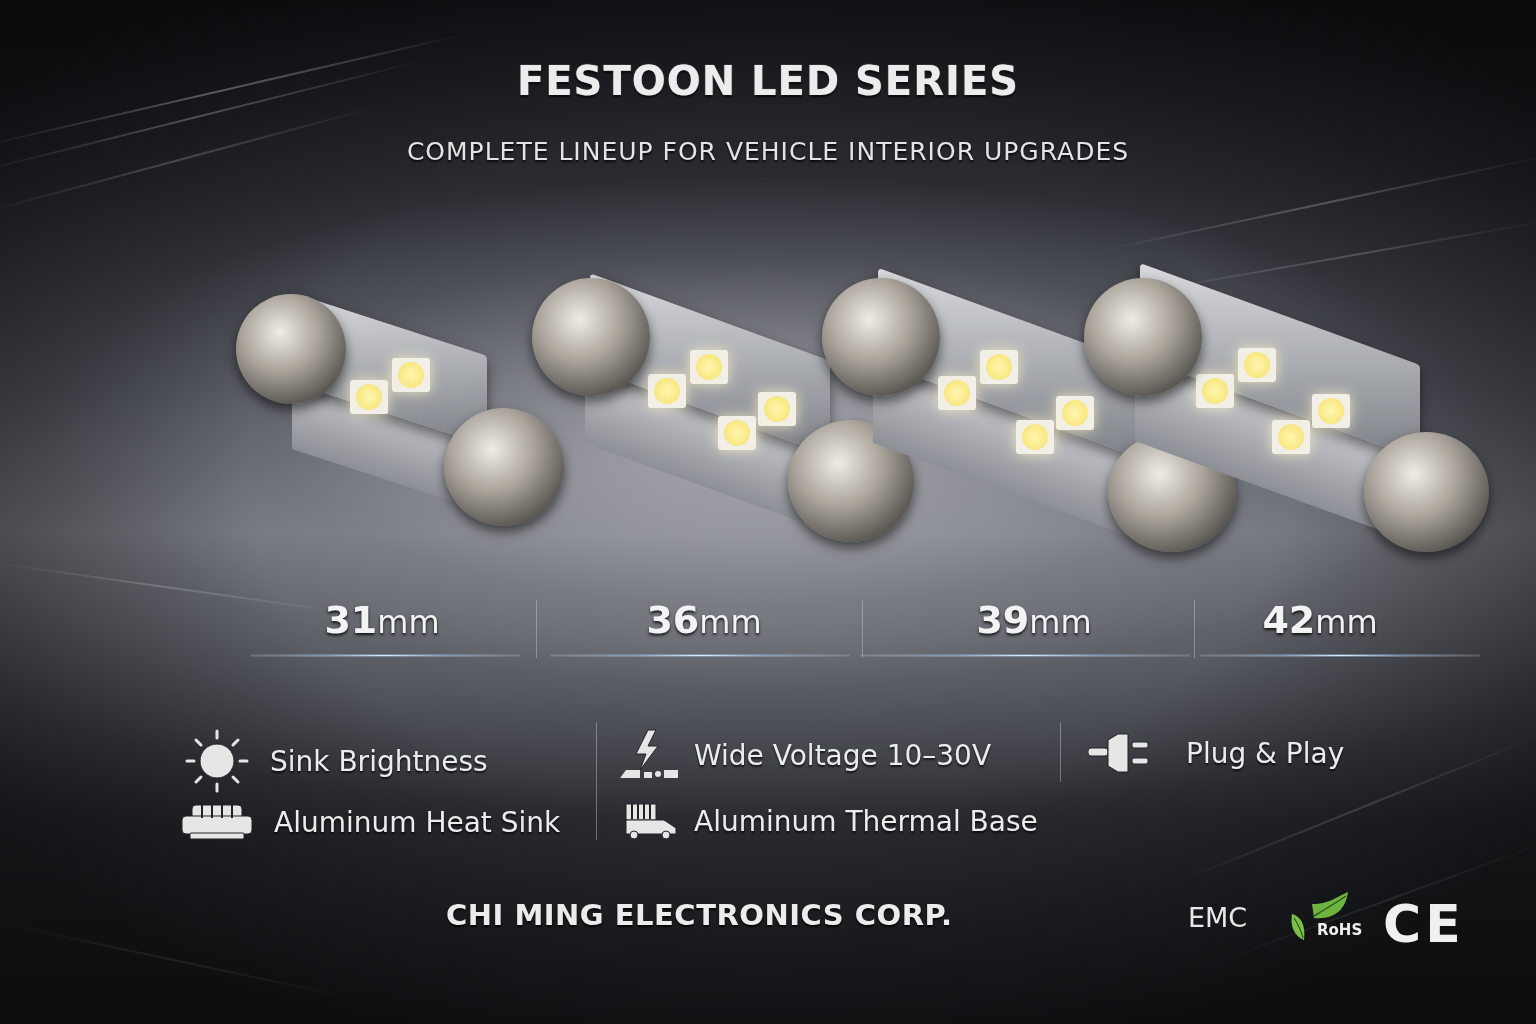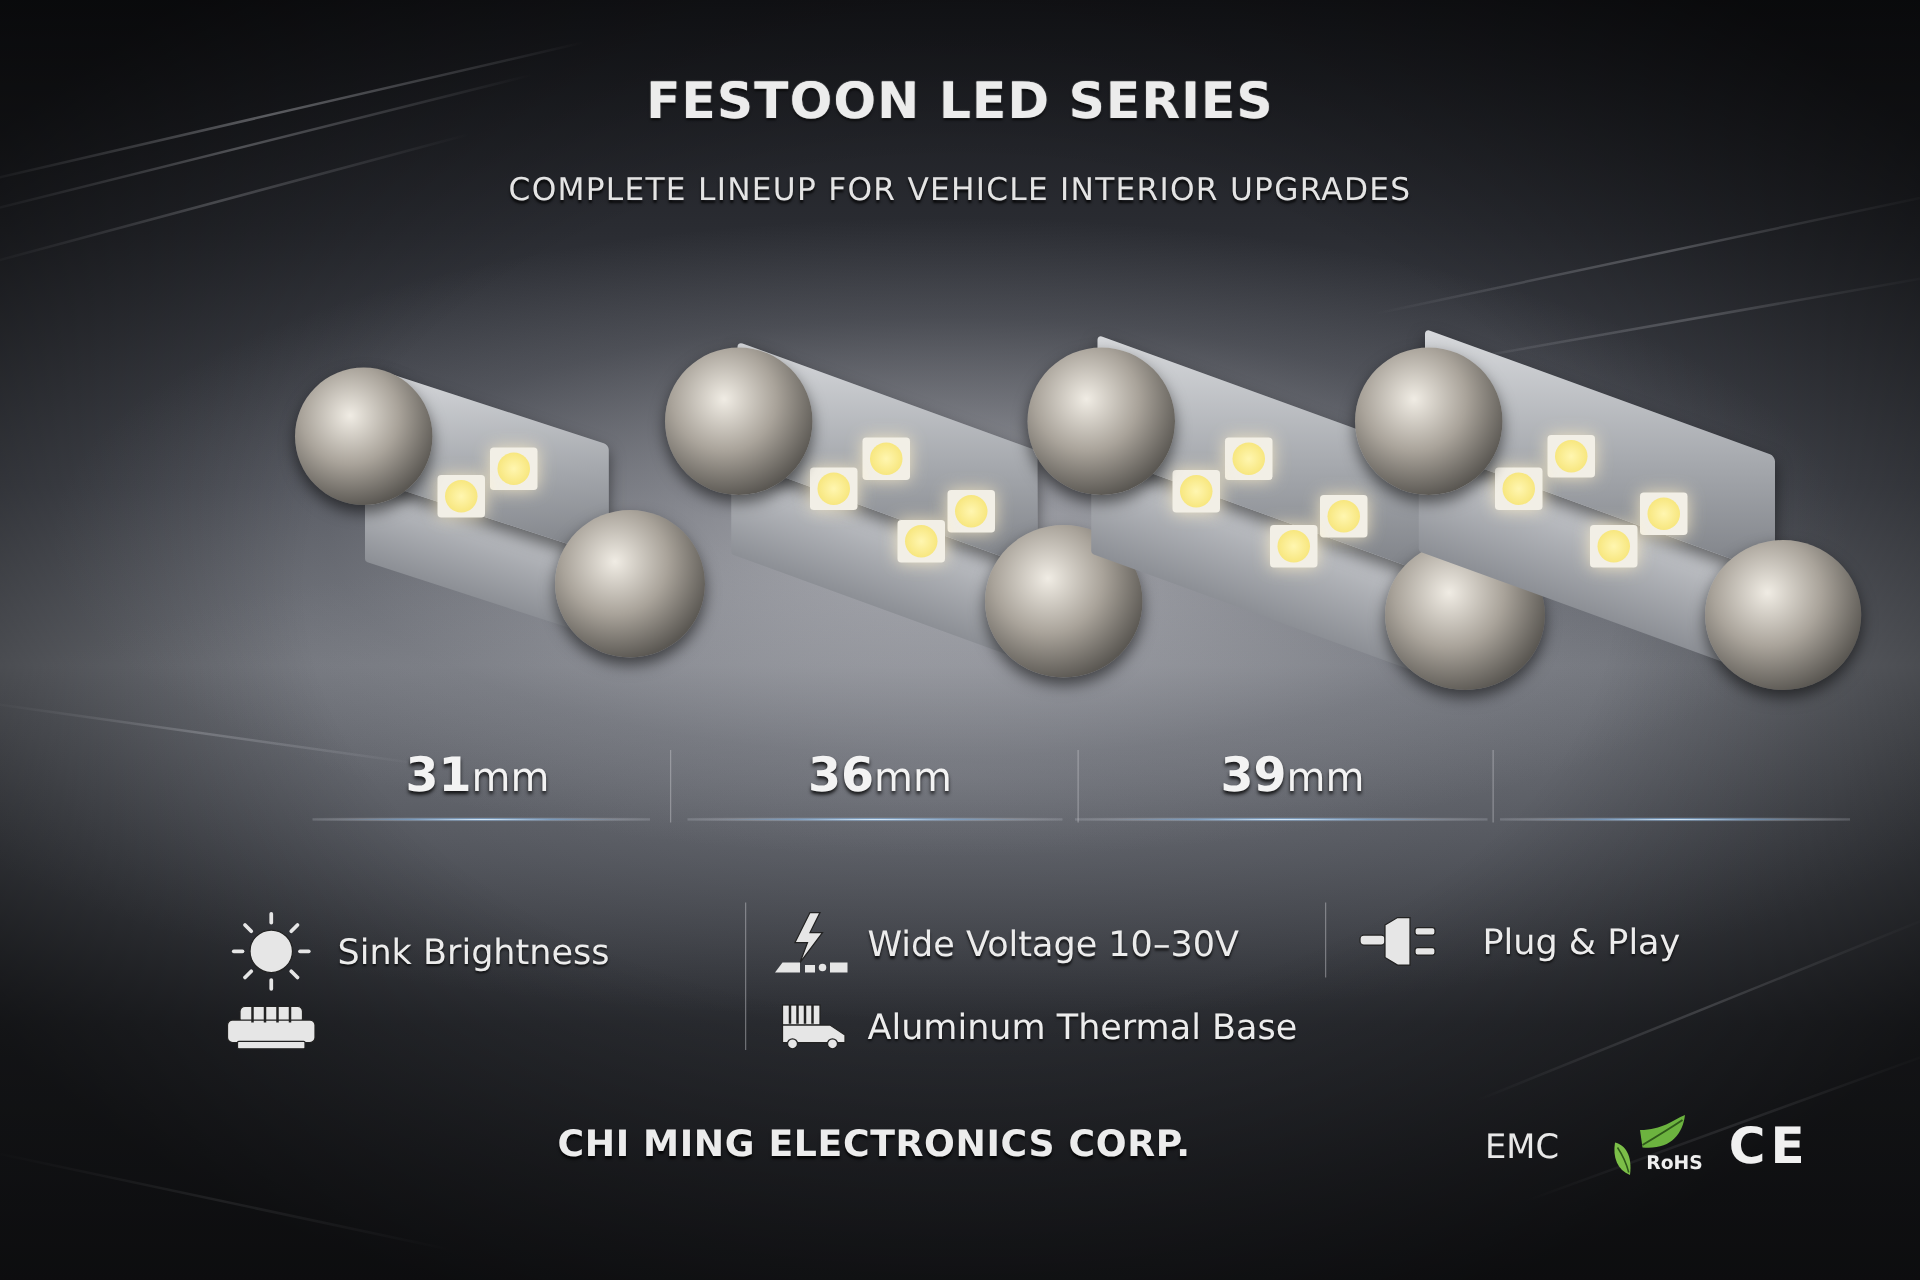--- a/index.html
+++ b/index.html
@@ -77,21 +77,21 @@
     text-shadow: 0 2px 2px rgba(0,0,0,0.7); }
   .feature svg { flex: none; }
 
   .company {
     position: absolute; top: 898px; left: 446px; font-weight: bold; font-size: 29px; color: #ececec;
     letter-spacing: 0.5px; text-shadow: 0 2px 2px rgba(0,0,0,0.8);
   }
   .emc { position: absolute; top: 902px; left: 1188px; font-size: 27px; color: #e8e8e8; }
   .rohs { position: absolute; top: 890px; left: 1290px; width: 70px; height: 54px; }
   .rohs-text { position: absolute; left: 27px; top: 31px; font-size: 15px; font-weight: bold; color: #eeeeee; }
-  .ce { position: absolute; top: 894px; left: 1383px; font-size: 40px; color: #f0f0f0; font-weight: bold; letter-spacing: 4px; }
+  .ce { position: absolute; top: 894px; left: 1383px; font-size: 52px; color: #f0f0f0; font-weight: bold; letter-spacing: 4px; }
 </style>
 </head>
 <body>
 
 <div class="bg"></div>
 
 <div class="streak" style="left:-40px;top:150px;width:520px;transform:rotate(-13deg);"></div>
 <div class="streak" style="left:-40px;top:175px;width:480px;transform:rotate(-14deg);opacity:.8"></div>
 <div class="streak" style="left:-30px;top:215px;width:420px;transform:rotate(-15deg);opacity:.6"></div>
 <div class="streak" style="left:1100px;top:250px;width:480px;transform:rotate(-12deg);opacity:.6"></div>
@@ -150,20 +150,23 @@
 
 <div class="sizes">
   <div class="size" style="left:-8px;">
     <span>31</span><span class="unit">mm</span>
   </div>
   <div class="size" style="left:314px;">
     <span>36</span><span class="unit">mm</span>
   </div>
   <div class="size" style="left:644px;">
     <span>39</span><span class="unit">mm</span>
+  </div>
+  <div class="size" style="left:930px;">
+    <span>42</span><span class="unit">mm</span>
   </div>
   <div class="size-line" style="left:-10px;width:270px;"></div>
   <div class="size-line" style="left:290px;width:300px;"></div>
   <div class="size-line" style="left:600px;width:330px;"></div>
   <div class="size-line" style="left:940px;width:280px;"></div>
   <div class="vsep" style="left:276px;top:2px;height:58px;"></div>
   <div class="vsep" style="left:602px;top:2px;height:58px;"></div>
   <div class="vsep" style="left:934px;top:2px;height:58px;"></div>
 </div>
 
@@ -191,20 +194,21 @@
       <rect x="2" y="14" width="70" height="18" rx="4"></rect>
       <rect x="10" y="31" width="54" height="6" rx="1"></rect>
     </g>
     <g stroke="#222" stroke-width="2">
         <line x1="22" y1="3" x2="22" y2="16"></line>
         <line x1="32" y1="3" x2="32" y2="16"></line>
         <line x1="42" y1="3" x2="42" y2="16"></line>
         <line x1="52" y1="3" x2="52" y2="16"></line>
       </g>
   </svg>
+  <span>Aluminum Heat Sink</span>
 </div>
 
 <div class="vsep" style="left:596px;top:722px;height:118px;"></div>
 
 <div class="feature" style="left:618px;top:728px;gap:14px;">
   <svg width="62" height="54" viewBox="0 0 62 54">
     <polygon points="30,2 18,26 28,26 22,42 40,18 30,18 38,2" fill="#e6e6e6" stroke="#222" stroke-width="1"></polygon>
     <g fill="#e6e6e6">
         <polygon points="2,50 8,42 22,42 22,50"></polygon>
         <rect x="26" y="44" width="8" height="6"></rect>

